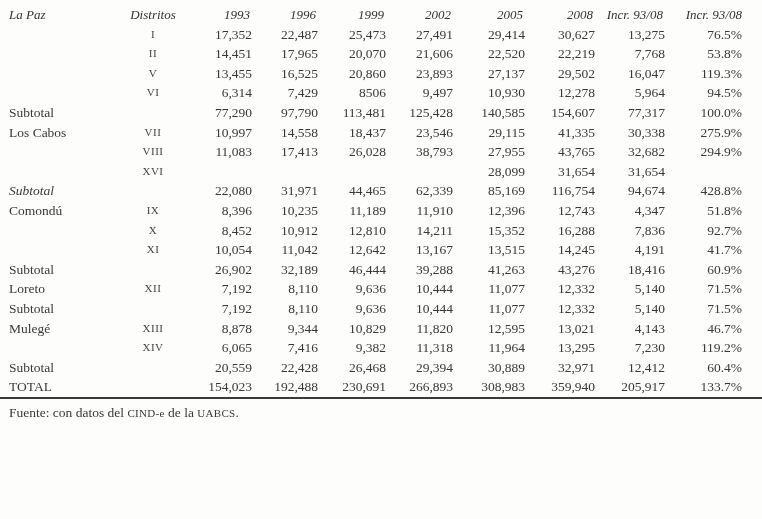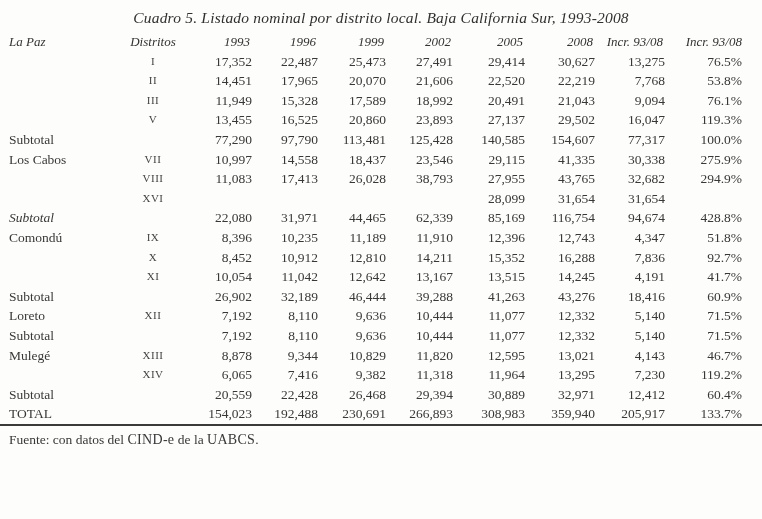--- a/index.html
+++ b/index.html
@@ -47,28 +47,27 @@
   .num { text-align: right; padding-right: 4px; }
   .num.pct { padding-right: 20px; }
   thead th.num { padding-right: 6px; }
   td.italic { font-style: italic; }
   .footer {
     margin-top: 6px;
     padding-left: 9px;
     font-size: 13.5px;
     color: #383838;
   }
-  .footer .acronym { font-size: 14px; letter-spacing: 0.3px; }
+  .footer .acronym { font-size: 11px; letter-spacing: 0.3px; }
 </style>
 </head>
 <body>
 
 <div class="page">
 
-  <div class="title">Cuadro 5. Listado nominal por distrito local. Baja California Sur, 1993-2008</div>
 
   <table class="nominal">
     <colgroup>
       <col style="width:112px">
       <col style="width:82px">
       <col style="width:62px">
       <col style="width:66px">
       <col style="width:68px">
       <col style="width:67px">
       <col style="width:72px">
@@ -110,41 +109,41 @@
           <td class="num">17,965</td>
           <td class="num">20,070</td>
           <td class="num">21,606</td>
           <td class="num">22,520</td>
           <td class="num">22,219</td>
           <td class="num">7,768</td>
           <td class="num pct">53.8%</td>
         </tr>
         <tr>
           <td class="col-region"></td>
-          <td class="col-district">III</td>
-          <td class="num">11,949</td>
-          <td class="num">15,328</td>
-          <td class="num">17,589</td>
-          <td class="num">18,992</td>
-          <td class="num">20,491</td>
-          <td class="num">21,043</td>
-          <td class="num">9,094</td>
-          <td class="num pct">76.1%</td>
-        </tr>
-        <tr>
-          <td class="col-region"></td>
           <td class="col-district">V</td>
           <td class="num">13,455</td>
           <td class="num">16,525</td>
           <td class="num">20,860</td>
           <td class="num">23,893</td>
           <td class="num">27,137</td>
           <td class="num">29,502</td>
           <td class="num">16,047</td>
           <td class="num pct">119.3%</td>
+        </tr>
+        <tr>
+          <td class="col-region"></td>
+          <td class="col-district">VI</td>
+          <td class="num">6,314</td>
+          <td class="num">7,429</td>
+          <td class="num">8506</td>
+          <td class="num">9,497</td>
+          <td class="num">10,930</td>
+          <td class="num">12,278</td>
+          <td class="num">5,964</td>
+          <td class="num pct">94.5%</td>
         </tr>
         <tr>
           <td class="col-region">Subtotal</td>
           <td class="col-district"></td>
           <td class="num">77,290</td>
           <td class="num">97,790</td>
           <td class="num">113,481</td>
           <td class="num">125,428</td>
           <td class="num">140,585</td>
           <td class="num">154,607</td>

